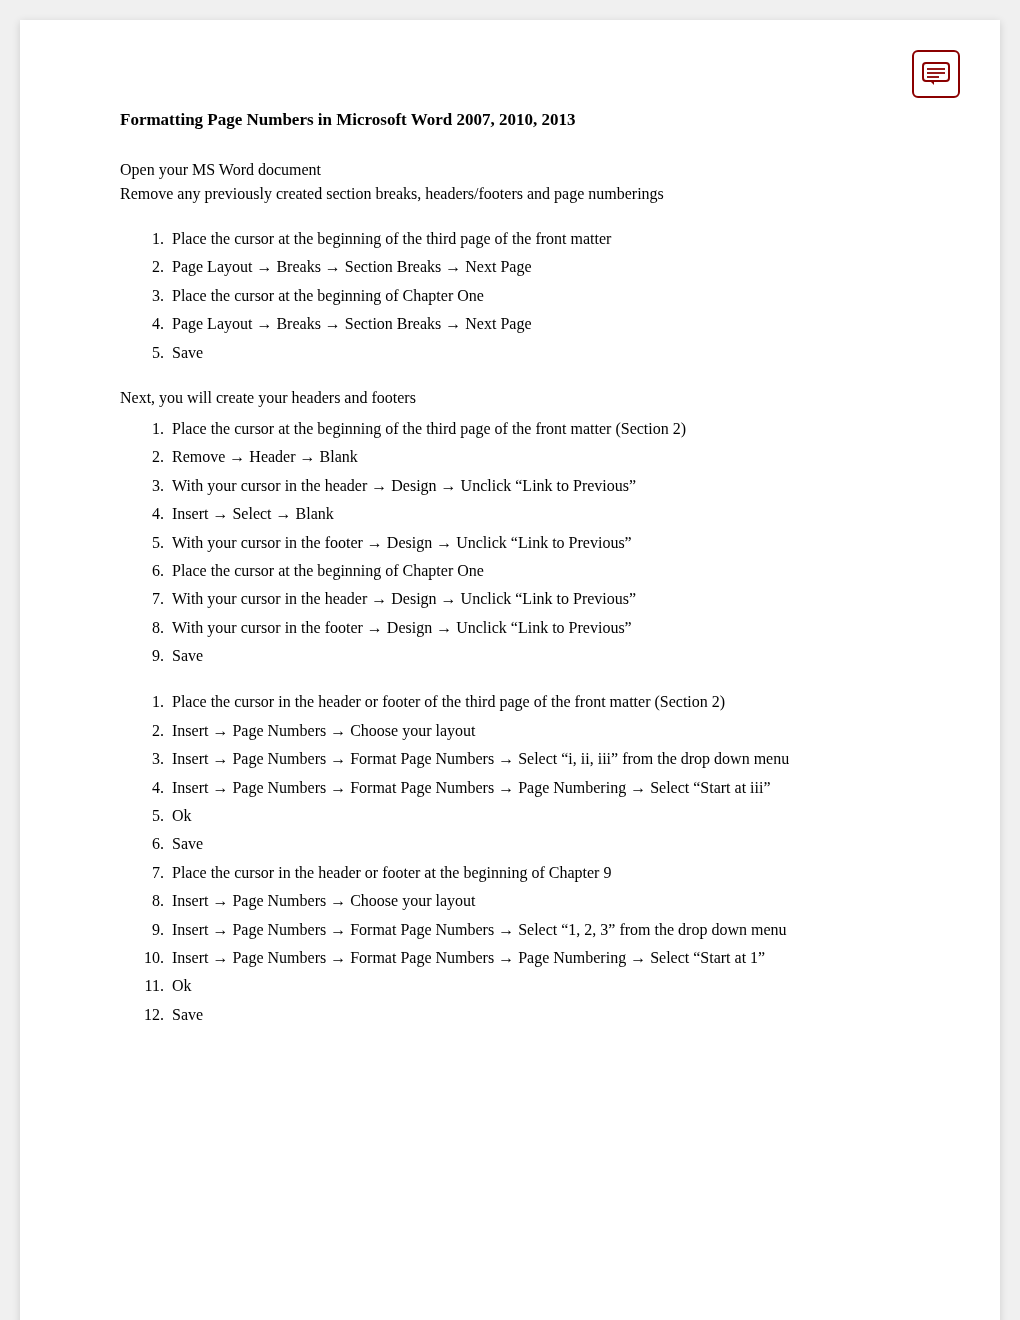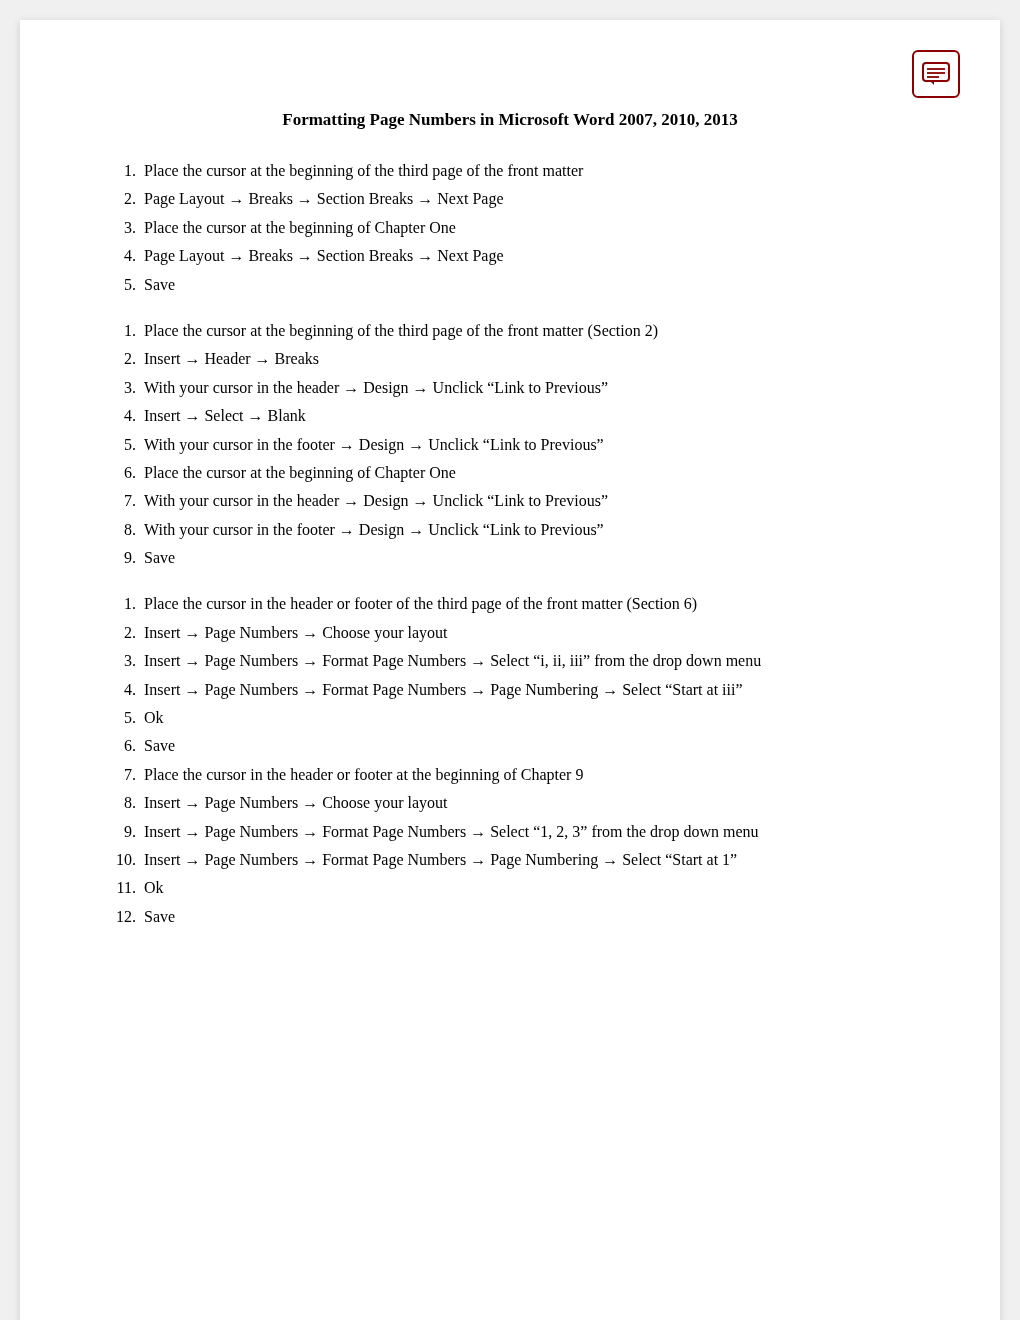--- a/index.html
+++ b/index.html
@@ -41,21 +41,20 @@
       align-items: center;
       justify-content: center;
     }
 
     .chat-icon svg {
       width: 32px;
       height: 32px;
     }
 
     .title {
-      text-align: center;
       font-weight: bold;
       font-size: 17px;
       margin-bottom: 28px;
       margin-top: 10px;
     }
 
     .intro-block {
       margin-bottom: 20px;
       line-height: 1.5;
     }
@@ -63,21 +62,21 @@
     .section-block {
       margin-bottom: 20px;
     }
 
     .section-intro {
       margin-bottom: 6px;
       line-height: 1.5;
     }
 
     ol {
-      margin-left: 20px;
+      margin-left: 48px;
       line-height: 1.65;
     }
 
     ol li {
       margin-bottom: 2px;
       padding-left: 4px;
     }
   </style>
 </head>
 <body>
@@ -89,48 +88,53 @@
       <rect x="3" y="5" width="26" height="18" rx="3" stroke="#8B0000" stroke-width="2" fill="none"></rect>
       <line x1="7" y1="11" x2="25" y2="11" stroke="#8B0000" stroke-width="1.8"></line>
       <line x1="7" y1="15" x2="25" y2="15" stroke="#8B0000" stroke-width="1.8"></line>
       <line x1="7" y1="19" x2="19" y2="19" stroke="#8B0000" stroke-width="1.8"></line>
       <polygon points="10,23 14,27 14,23" fill="#8B0000"></polygon>
     </svg>
   </div>
 
   <div class="title">Formatting Page Numbers in Microsoft Word 2007, 2010, 2013</div>
 
+  <div class="intro-block">
+    <div>Open your MS Word document</div>
+    <div>Remove any previously created section breaks, headers/footers and page numberings</div>
+  </div>
 
   <div class="section-block">
     <ol>
       <li>Place the cursor at the beginning of the third page of the front matter</li>
       <li>Page Layout → Breaks → Section Breaks → Next Page</li>
       <li>Place the cursor at the beginning of Chapter One</li>
       <li>Page Layout → Breaks → Section Breaks → Next Page</li>
       <li>Save</li>
     </ol>
   </div>
 
   <div class="section-block">
+    <div class="section-intro">Next, you will create your headers and footers</div>
     <ol>
       <li>Place the cursor at the beginning of the third page of the front matter (Section 2)</li>
-      <li>Insert → Header → Breaks</li>
+      <li>Remove → Header → Blank</li>
       <li>With your cursor in the header → Design → Unclick “Link to Previous”</li>
       <li>Insert → Select → Blank</li>
       <li>With your cursor in the footer → Design → Unclick “Link to Previous”</li>
       <li>Place the cursor at the beginning of Chapter One</li>
       <li>With your cursor in the header → Design → Unclick “Link to Previous”</li>
       <li>With your cursor in the footer → Design → Unclick “Link to Previous”</li>
       <li>Save</li>
     </ol>
   </div>
 
   <div class="section-block">
     <ol>
-      <li>Place the cursor in the header or footer of the third page of the front matter (Section 6)</li>
+      <li>Place the cursor in the header or footer of the third page of the front matter (Section 2)</li>
       <li>Insert → Page Numbers → Choose your layout</li>
       <li>Insert → Page Numbers → Format Page Numbers → Select “i, ii, iii” from the drop down menu</li>
       <li>Insert → Page Numbers → Format Page Numbers → Page Numbering → Select “Start at iii”</li>
       <li>Ok</li>
       <li>Save</li>
       <li>Place the cursor in the header or footer at the beginning of Chapter 9</li>
       <li>Insert → Page Numbers → Choose your layout</li>
       <li>Insert → Page Numbers → Format Page Numbers → Select “1, 2, 3” from the drop down menu</li>
       <li>Insert → Page Numbers → Format Page Numbers → Page Numbering → Select “Start at 1”</li>
       <li>Ok</li>

